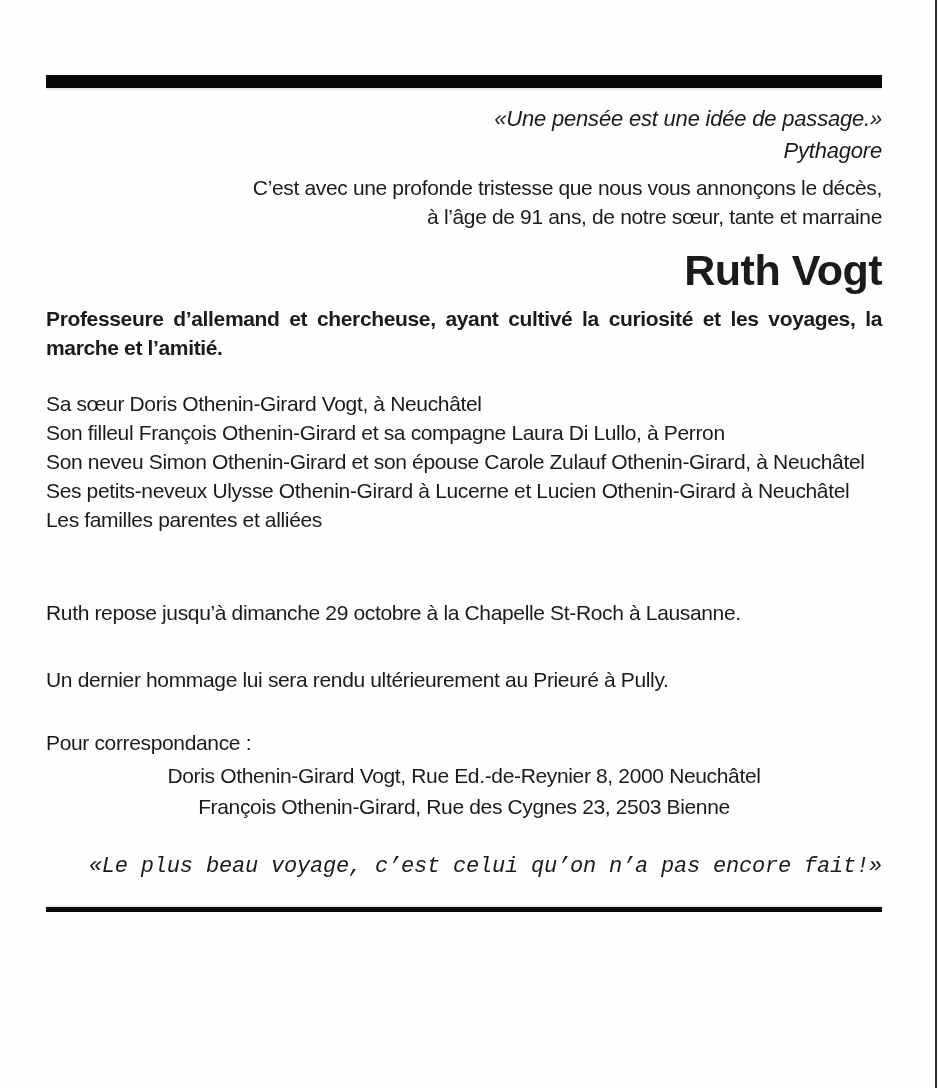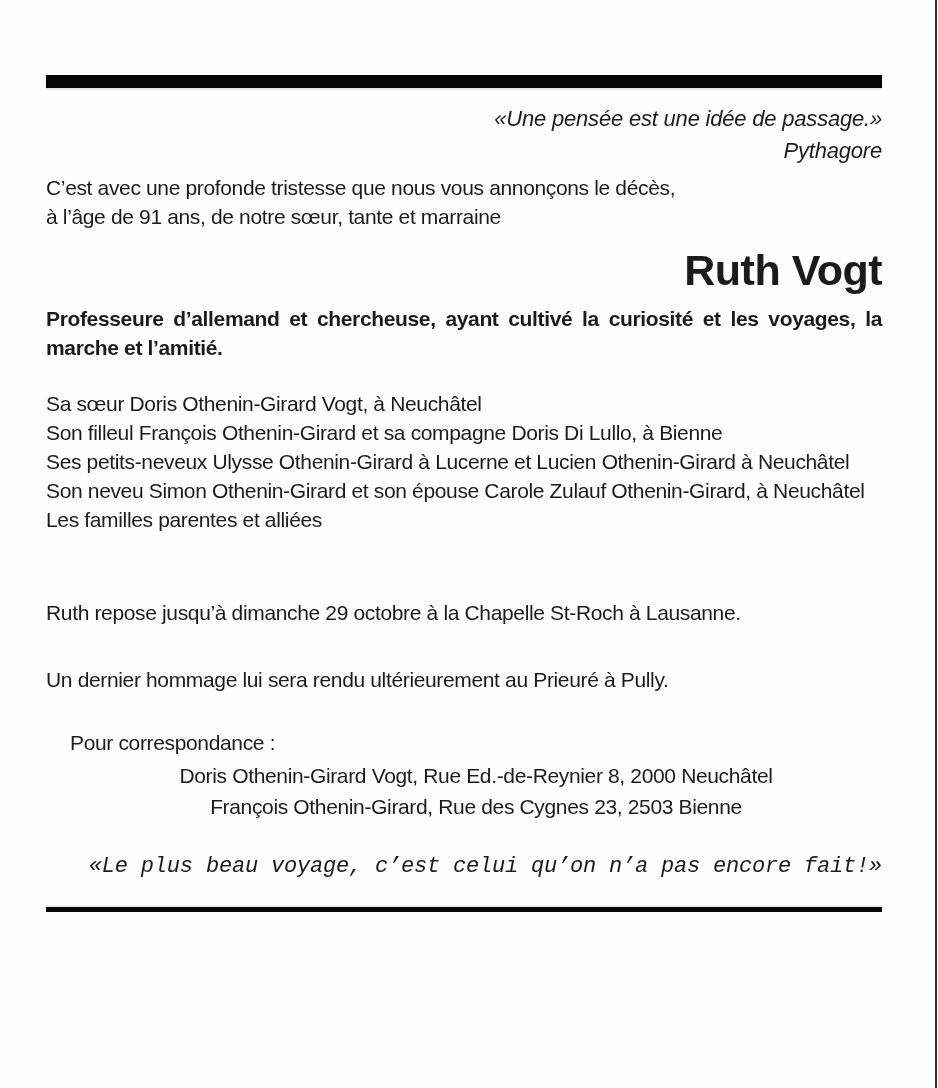--- a/index.html
+++ b/index.html
@@ -47,39 +47,39 @@
     text-align: right;
     letter-spacing: -0.2px;
   }
   .quote.opening { margin-top: 13px; text-align: right; }
   .quote .author-upright { font-style: normal; }
   .bodytext {
     font-size: 21px;
     line-height: 29px;
     letter-spacing: -0.35px;
   }
-  .intro { margin-top: 6px; }
+  .intro { margin-top: 6px; text-align: right; }
   .name-title {
     margin: 14px 0 0 0;
     font-size: 43px;
     line-height: 50px;
     font-weight: bold;
     text-align: right;
     letter-spacing: -0.5px;
   }
   .tribute {
     margin: 9px 0 0 0;
     text-align: justify;
     font-weight: bold;
   }
   .family { margin-top: 27px; }
   .family .family-line { margin: 0; }
   .repose { margin: 64px 0 0 0; }
   .hommage { margin: 38px 0 0 0; }
-  .correspondence { margin-top: 34px; margin-left: 24px; }
+  .correspondence { margin-top: 34px; }
   .correspondence .addresses {
     text-align: center;
     line-height: 31px;
     margin-top: 3px;
   }
   .quote.closing { margin-top: 29px; font-family: Liberation Mono, monospace; }
   .bottom-rule {
     margin-top: 22px;
     height: 5px;
     background: #060606;
@@ -106,23 +106,23 @@
       <div>C’est avec une profonde tristesse que nous vous annonçons le décès,</div>
       <div>à l’âge de 91 ans, de notre sœur, tante et marraine</div>
     </div>
 
     <h1 class="name-title">Ruth Vogt</h1>
 
     <p class="bodytext tribute">Professeure d’allemand et chercheuse, ayant cultivé la curiosité et les voyages, la marche et l’amitié.</p>
 
     <div class="bodytext family">
       <p class="family-line">Sa sœur Doris Othenin-Girard Vogt, à Neuchâtel</p>
-      <p class="family-line">Son filleul François Othenin-Girard et sa compagne Doris Di Lullo, à Bienne</p>
+      <p class="family-line">Son filleul François Othenin-Girard et sa compagne Laura Di Lullo, à Perron</p>
+      <p class="family-line">Son neveu Simon Othenin-Girard et son épouse Carole Zulauf Othenin-Girard, à Neuchâtel</p>
       <p class="family-line">Ses petits-neveux Ulysse Othenin-Girard à Lucerne et Lucien Othenin-Girard à Neuchâtel</p>
-      <p class="family-line">Son neveu Simon Othenin-Girard et son épouse Carole Zulauf Othenin-Girard, à Neuchâtel</p>
       <p class="family-line">Les familles parentes et alliées</p>
     </div>
 
     <p class="bodytext repose">Ruth repose jusqu’à dimanche 29 octobre à la Chapelle St-Roch à Lausanne.</p>
 
     <p class="bodytext hommage">Un dernier hommage lui sera rendu ultérieurement au Prieuré à Pully.</p>
 
     <div class="bodytext correspondence">
       <div>Pour correspondance :</div>
       <div class="addresses">

